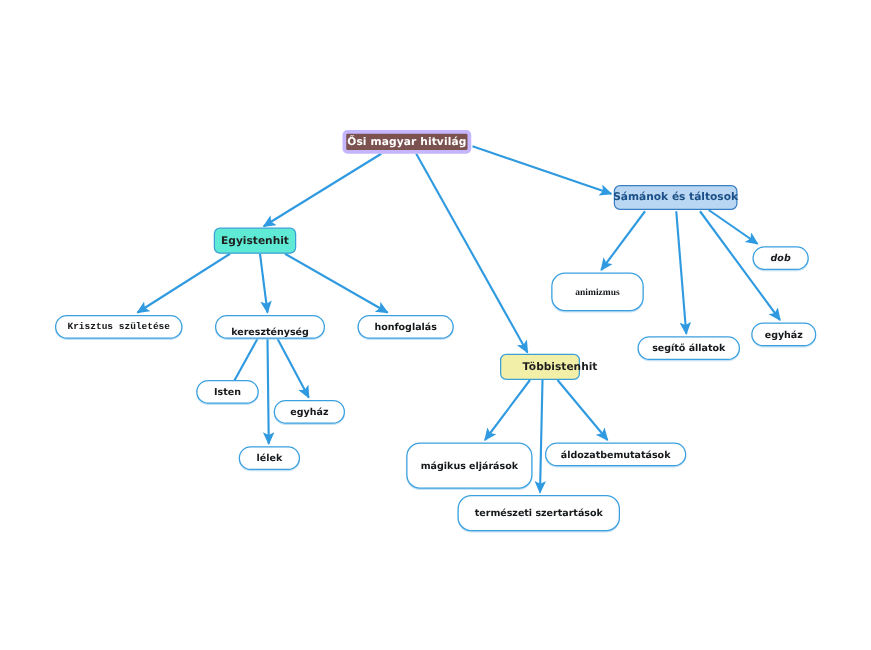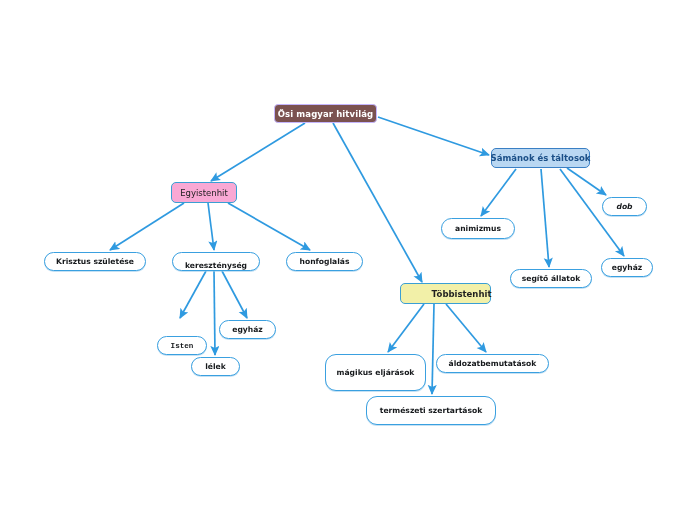--- a/index.html
+++ b/index.html
@@ -30,41 +30,41 @@
     display: flex;
     align-items: center;
     justify-content: center;
     text-align: center;
     white-space: nowrap;
     z-index: 2;
   }
   .node-root {
     background: #7b5250;
     color: #ffffff;
-    border: 1px solid #c4b5fd;
+    border: 3px solid #c4b5fd;
     border-radius: 4px;
     font-size: 8.5px;
     font-weight: bold;
     letter-spacing: 0.1px;
   }
   .node-branch-blue {
     background: #b9d7f2;
     color: #1b4f87;
     border: 1.6px solid #3a7fc4;
     border-radius: 5px;
     font-size: 8.5px;
     font-weight: bold;
   }
   .node-branch-green {
-    background: #f9a8d4;
+    background: #5eead4;
     color: #1f1f1f;
     border: 1.6px solid #3a9fd4;
     border-radius: 5px;
     font-size: 8.5px;
-    font-weight: normal;
+    font-weight: bold;
   }
   .node-branch-yellow {
     background: #f2f0a8;
     color: #1f1f1f;
     border: 1.6px solid #3a9fd4;
     border-radius: 5px;
     font-size: 8.5px;
     font-weight: bold;
   }
   .node-leaf {
@@ -111,45 +111,45 @@
   <div id="node-layer">
       <div class="node node-root" style="left: 274px; top: 104px; width: 103px; height: 19px;">
         <span>Ősi magyar hitvilág</span>
       </div>
       <div class="node node-branch-blue" style="left: 491px; top: 148px; width: 99px; height: 20px; text-align: right;">
         <span>Sámánok és táltosok</span>
       </div>
       <div class="node node-branch-green" style="left: 171px; top: 182px; width: 66px; height: 21px;">
         <span>Egyistenhit</span>
       </div>
-      <div class="node node-branch-yellow" style="left: 400px; top: 283px; width: 91px; height: 21px; padding-left: 32px;">
+      <div class="node node-branch-yellow" style="left: 400px; top: 283px; width: 64px; height: 21px; padding-left: 32px;">
         <span>Többistenhit</span>
       </div>
-      <div class="node node-leaf" style="left: 441px; top: 218px; width: 74px; height: 21px;">
+      <div class="node node-leaf" style="left: 441px; top: 218px; width: 74px; height: 31px; font-family: Liberation Serif, serif;">
         <span>animizmus</span>
       </div>
       <div class="node node-leaf" style="left: 602px; top: 197px; width: 45px; height: 19px; font-style: italic;">
         <span>dob</span>
       </div>
       <div class="node node-leaf" style="left: 510px; top: 269px; width: 82px; height: 19px;">
         <span>segítő állatok</span>
       </div>
       <div class="node node-leaf" style="left: 601px; top: 258px; width: 52px; height: 19px;">
         <span>egyház</span>
       </div>
-      <div class="node node-leaf" style="left: 44px; top: 252px; width: 102px; height: 19px;">
+      <div class="node node-leaf" style="left: 44px; top: 252px; width: 102px; height: 19px; font-family: Liberation Mono, monospace;">
         <span>Krisztus születése</span>
       </div>
       <div class="node node-leaf" style="left: 172px; top: 252px; width: 88px; height: 19px; align-items: flex-end;">
         <span>kereszténység</span>
       </div>
       <div class="node node-leaf" style="left: 286px; top: 252px; width: 77px; height: 19px; justify-content: center;">
         <span>honfoglalás</span>
       </div>
-      <div class="node node-leaf" style="left: 157px; top: 336px; width: 50px; height: 19px; font-family: Liberation Mono, monospace;">
+      <div class="node node-leaf" style="left: 157px; top: 304px; width: 50px; height: 19px;">
         <span>Isten</span>
       </div>
       <div class="node node-leaf" style="left: 219px; top: 320px; width: 57px; height: 19px;">
         <span>egyház</span>
       </div>
       <div class="node node-leaf" style="left: 191px; top: 357px; width: 49px; height: 19px; justify-content: center;">
         <span>lélek</span>
       </div>
       <div class="node node-leaf" style="left: 325px; top: 354px; width: 101px; height: 37px;">
         <span>mágikus eljárások</span>

